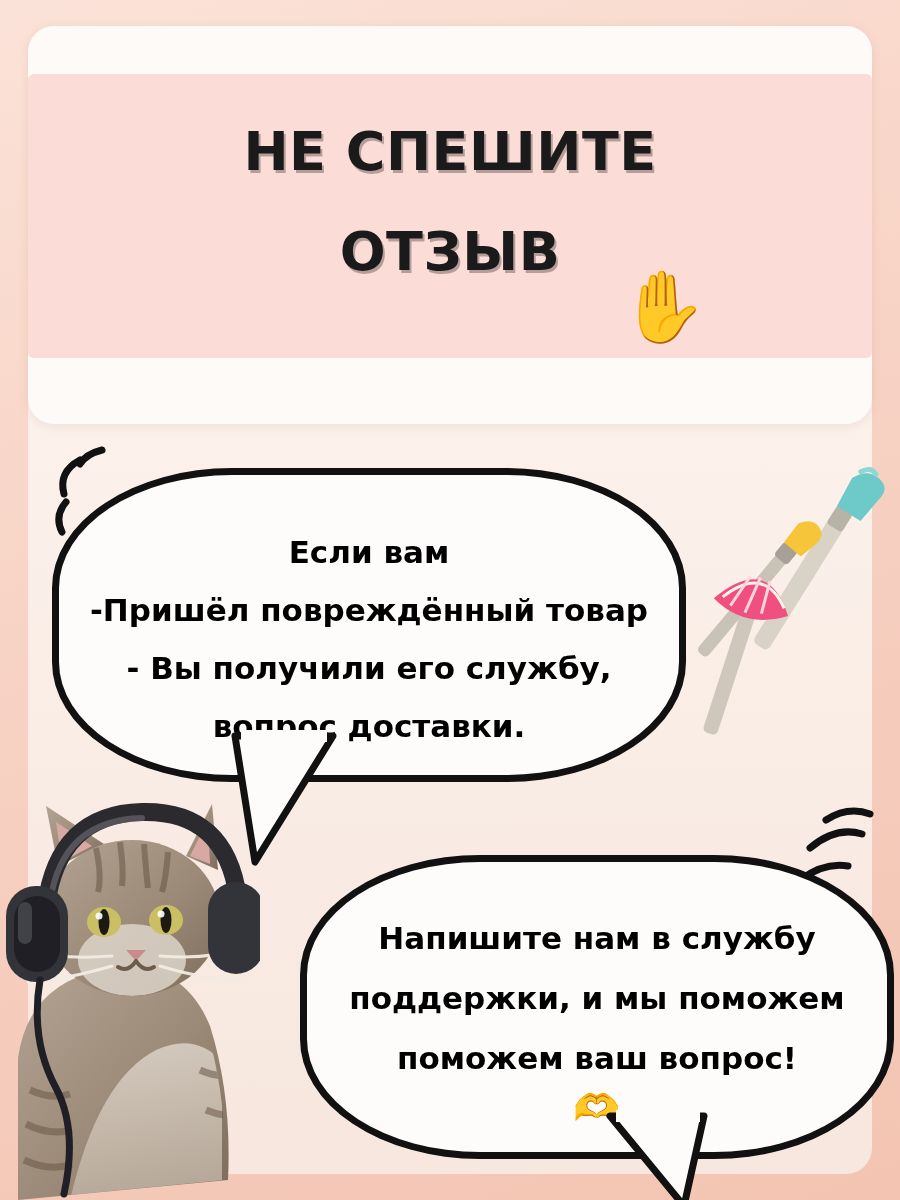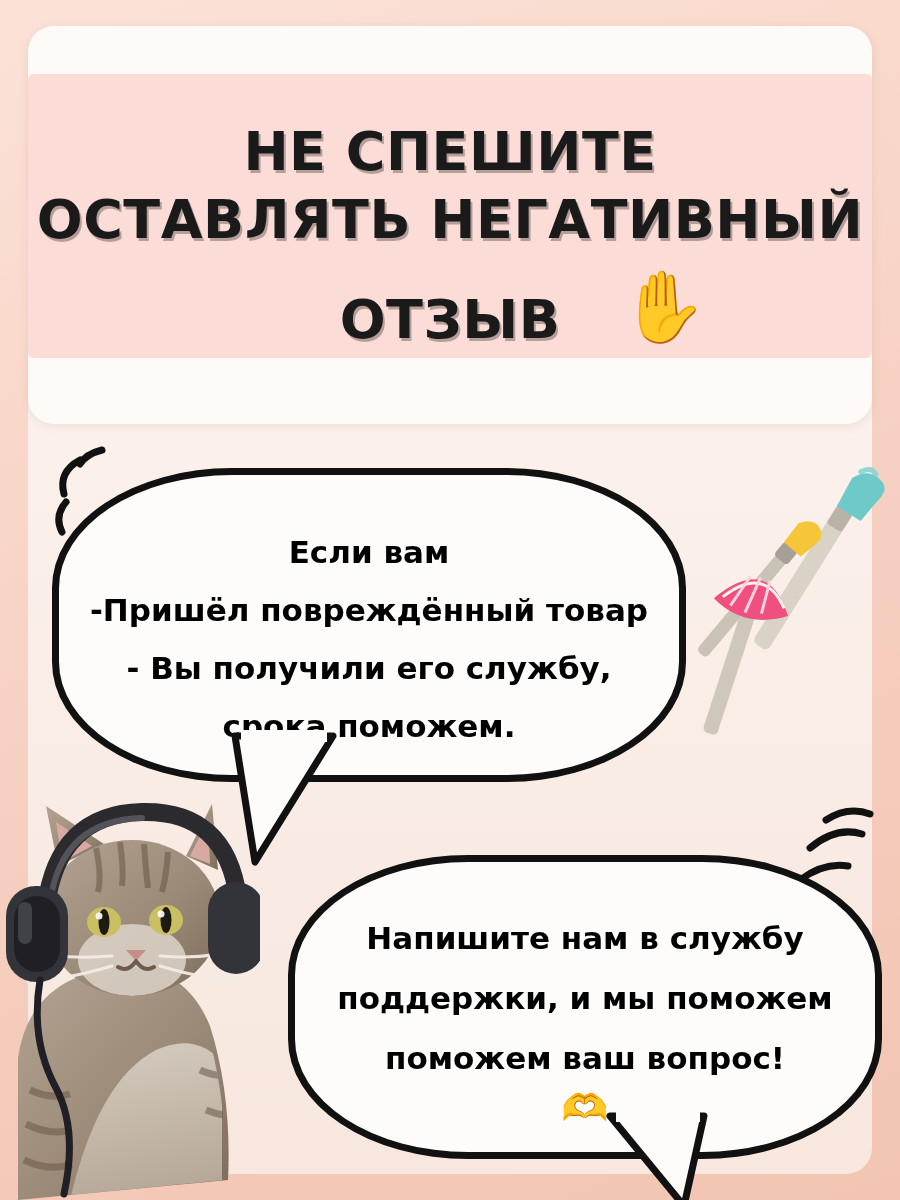--- a/index.html
+++ b/index.html
@@ -107,21 +107,21 @@
     top: 468px;
     width: 620px;
     height: 300px;
   }
   #bubble1-text {
     top: 48px;
     font-size: 31px;
     line-height: 58px;
   }
   #bubble2 {
-    left: 288px;
+    left: 300px;
     top: 855px;
     width: 580px;
     height: 290px;
   }
   #bubble2-text {
     top: 46px;
     font-size: 31px;
     line-height: 60px;
   }
   .heart-emoji {
@@ -141,21 +141,20 @@
 
 <div class="poster">
 
   <div class="inner-bg"></div>
 
   <div class="header-card"></div>
   <div class="header-band"></div>
 
   <div class="header-text">
     <div>НЕ СПЕШИТЕ</div>
-    <div>ОСТАВЛЯТЬ НЕГАТИВНЫЙ</div>
     <div class="l3">ОТЗЫВ</div>
   </div>
   <div class="hand-emoji">✋</div>
 
   <svg class="brush" style="left:690px; top:460px;" width="220" height="290" viewBox="0 0 220 290">
 
     <g transform="rotate(32 150 60)">
       <rect x="140" y="60" width="18" height="150" rx="6" fill="#d9d2c6"></rect>
       <rect x="140" y="48" width="18" height="22" rx="4" fill="#b9b2a6"></rect>
       <path d="M138 18 q8 -16 22 -14 q16 2 12 18 l-4 28 h-28 z" fill="#6ec9c9"></path>
@@ -192,21 +191,21 @@
   <svg style="position:absolute; left:215px; top:730px; z-index:2;" width="150" height="140" viewBox="0 0 150 140">
     <path d="M20 6 L118 6 L40 132 Z" fill="#fdfcfb" stroke="#111" stroke-width="7" stroke-linejoin="round"></path>
     <rect x="26" y="0" width="86" height="12" fill="#fdfcfb"></rect>
   </svg>
 
   <div class="bubble" id="bubble1">
     <div class="bubble-text" id="bubble1-text">
       <div>Если вам</div>
       <div>-Пришёл повреждённый товар</div>
       <div>- Вы получили его службу,</div>
-      <div>срока поможем.</div>
+      <div>вопрос доставки.</div>
     </div>
   </div>
 
   <svg style="position:absolute; left:600px; top:1110px; z-index:2;" width="130" height="110" viewBox="0 0 130 110">
     <path d="M10 6 L104 6 L84 96 Z" fill="#fdfcfb" stroke="#111" stroke-width="7" stroke-linejoin="round"></path>
     <rect x="16" y="0" width="84" height="12" fill="#fdfcfb"></rect>
   </svg>
 
   <div class="bubble" id="bubble2">
     <div class="bubble-text" id="bubble2-text">

